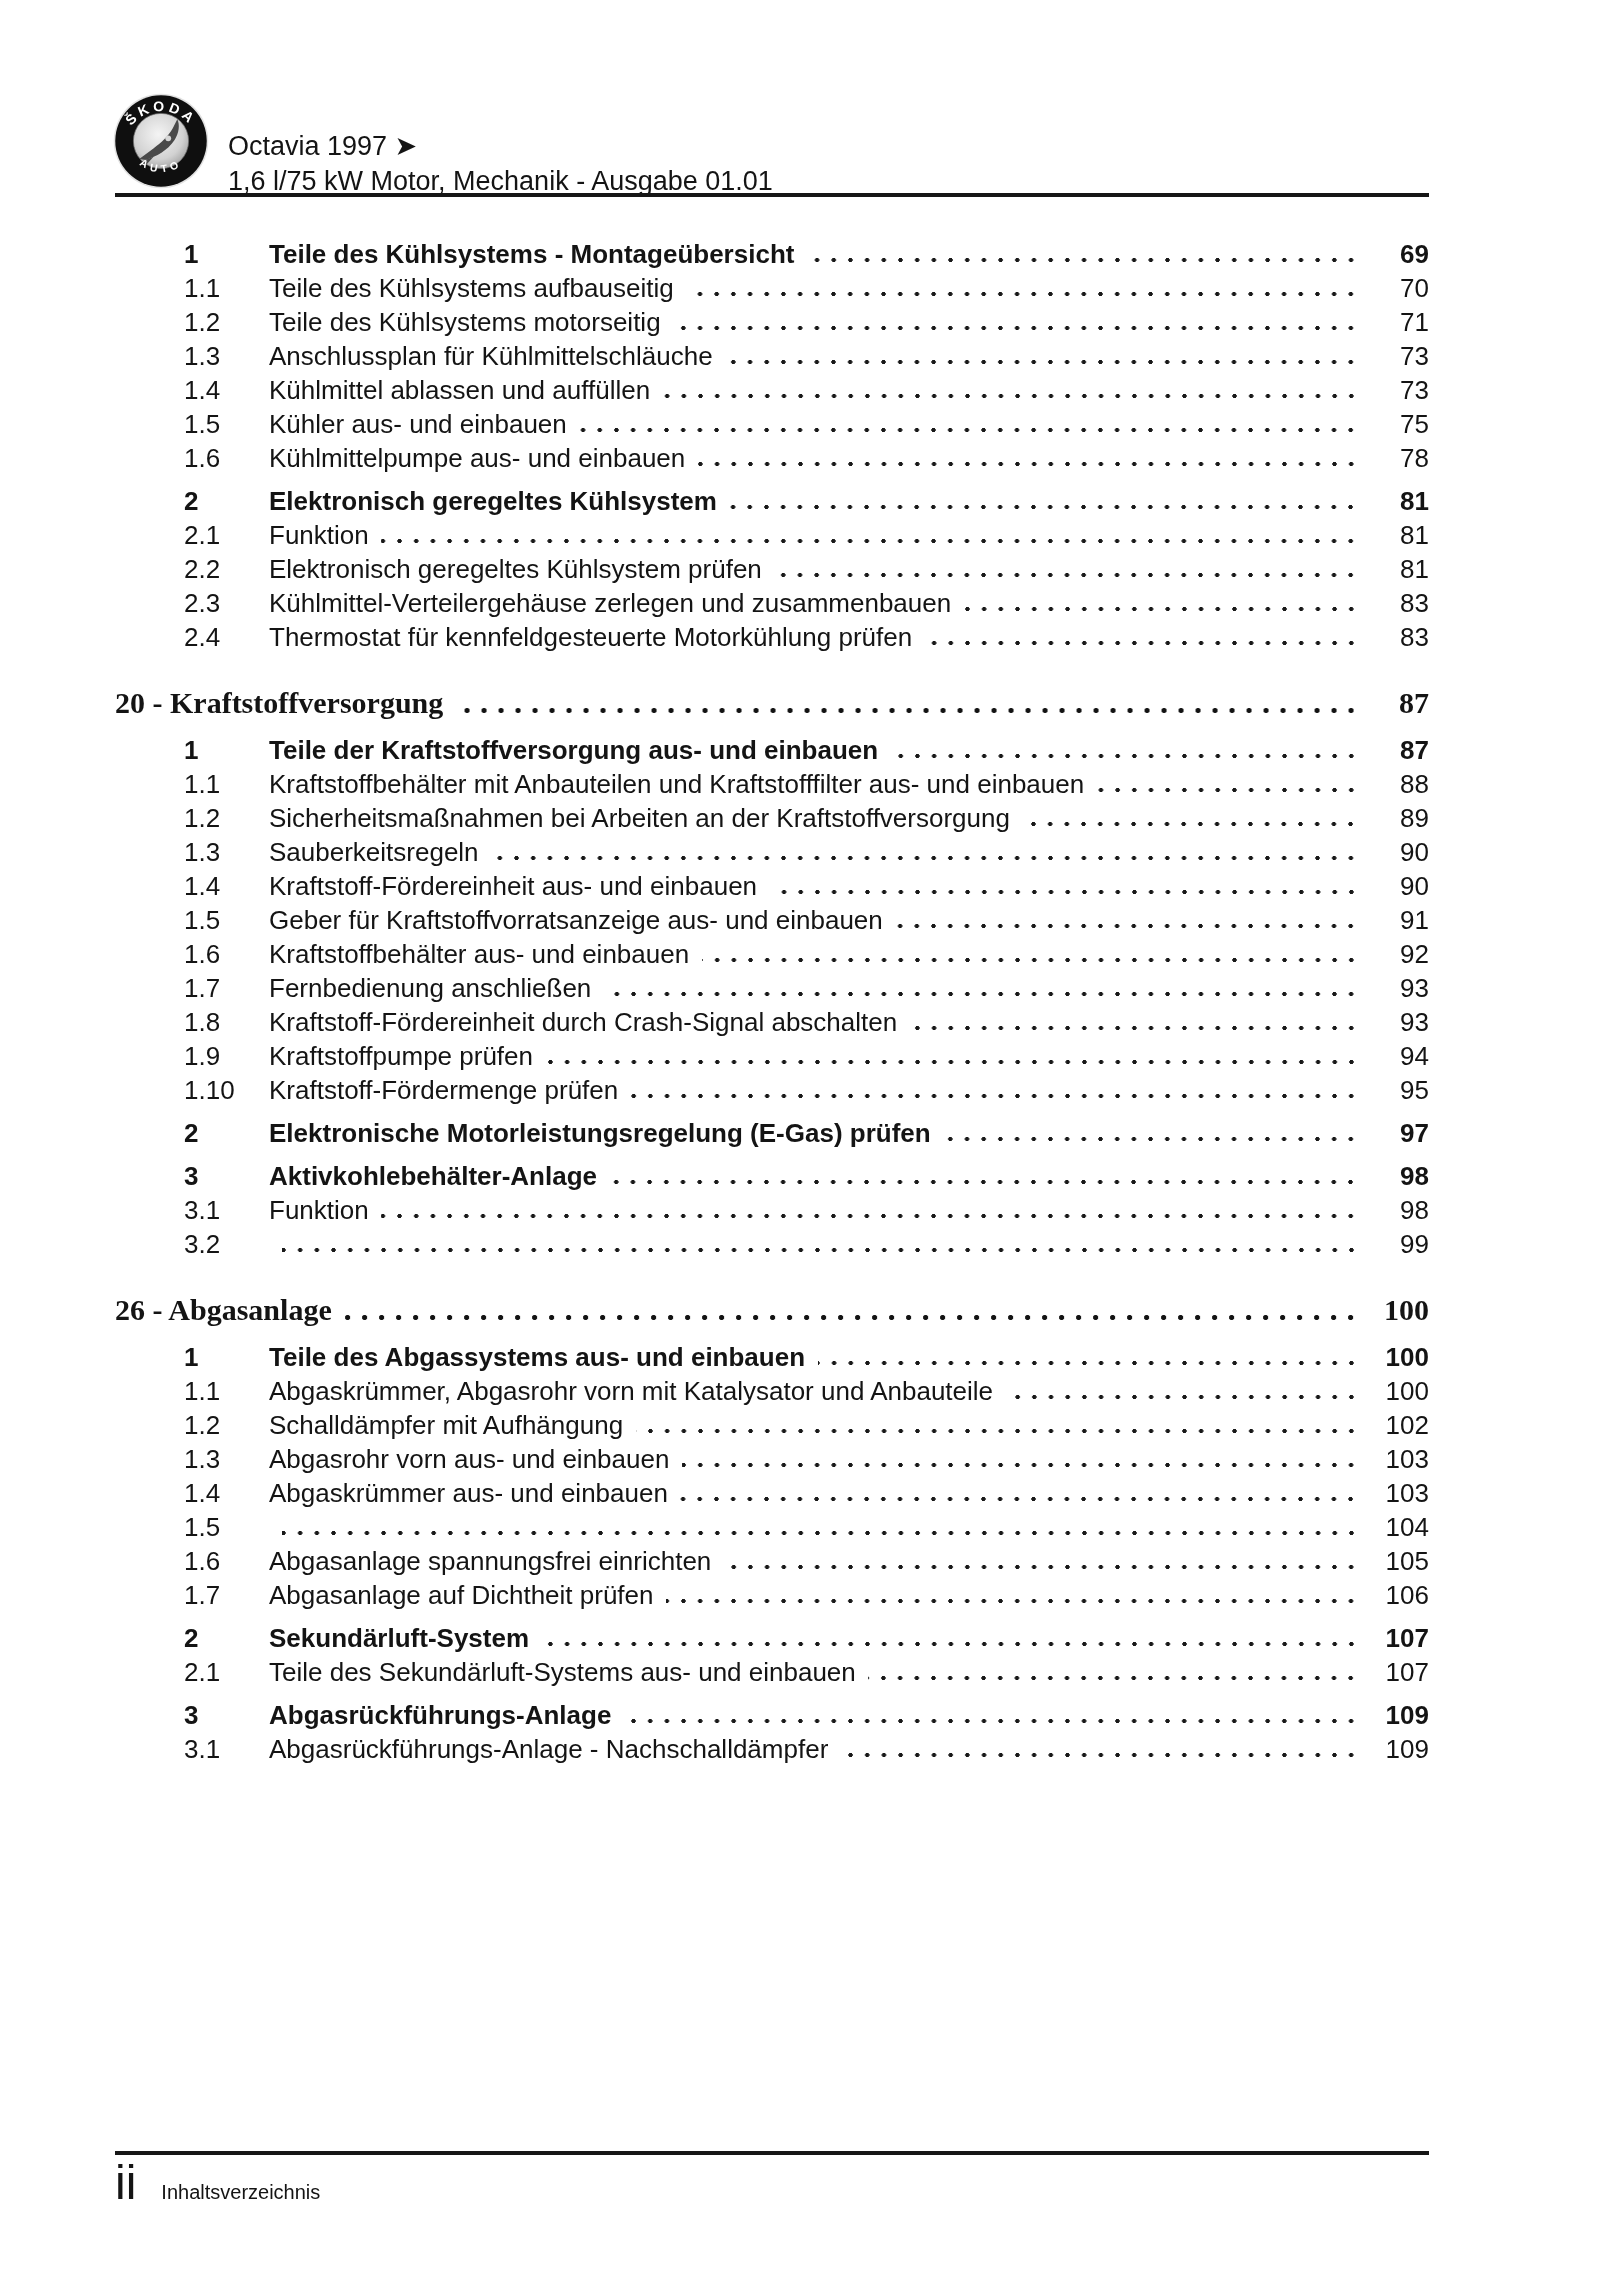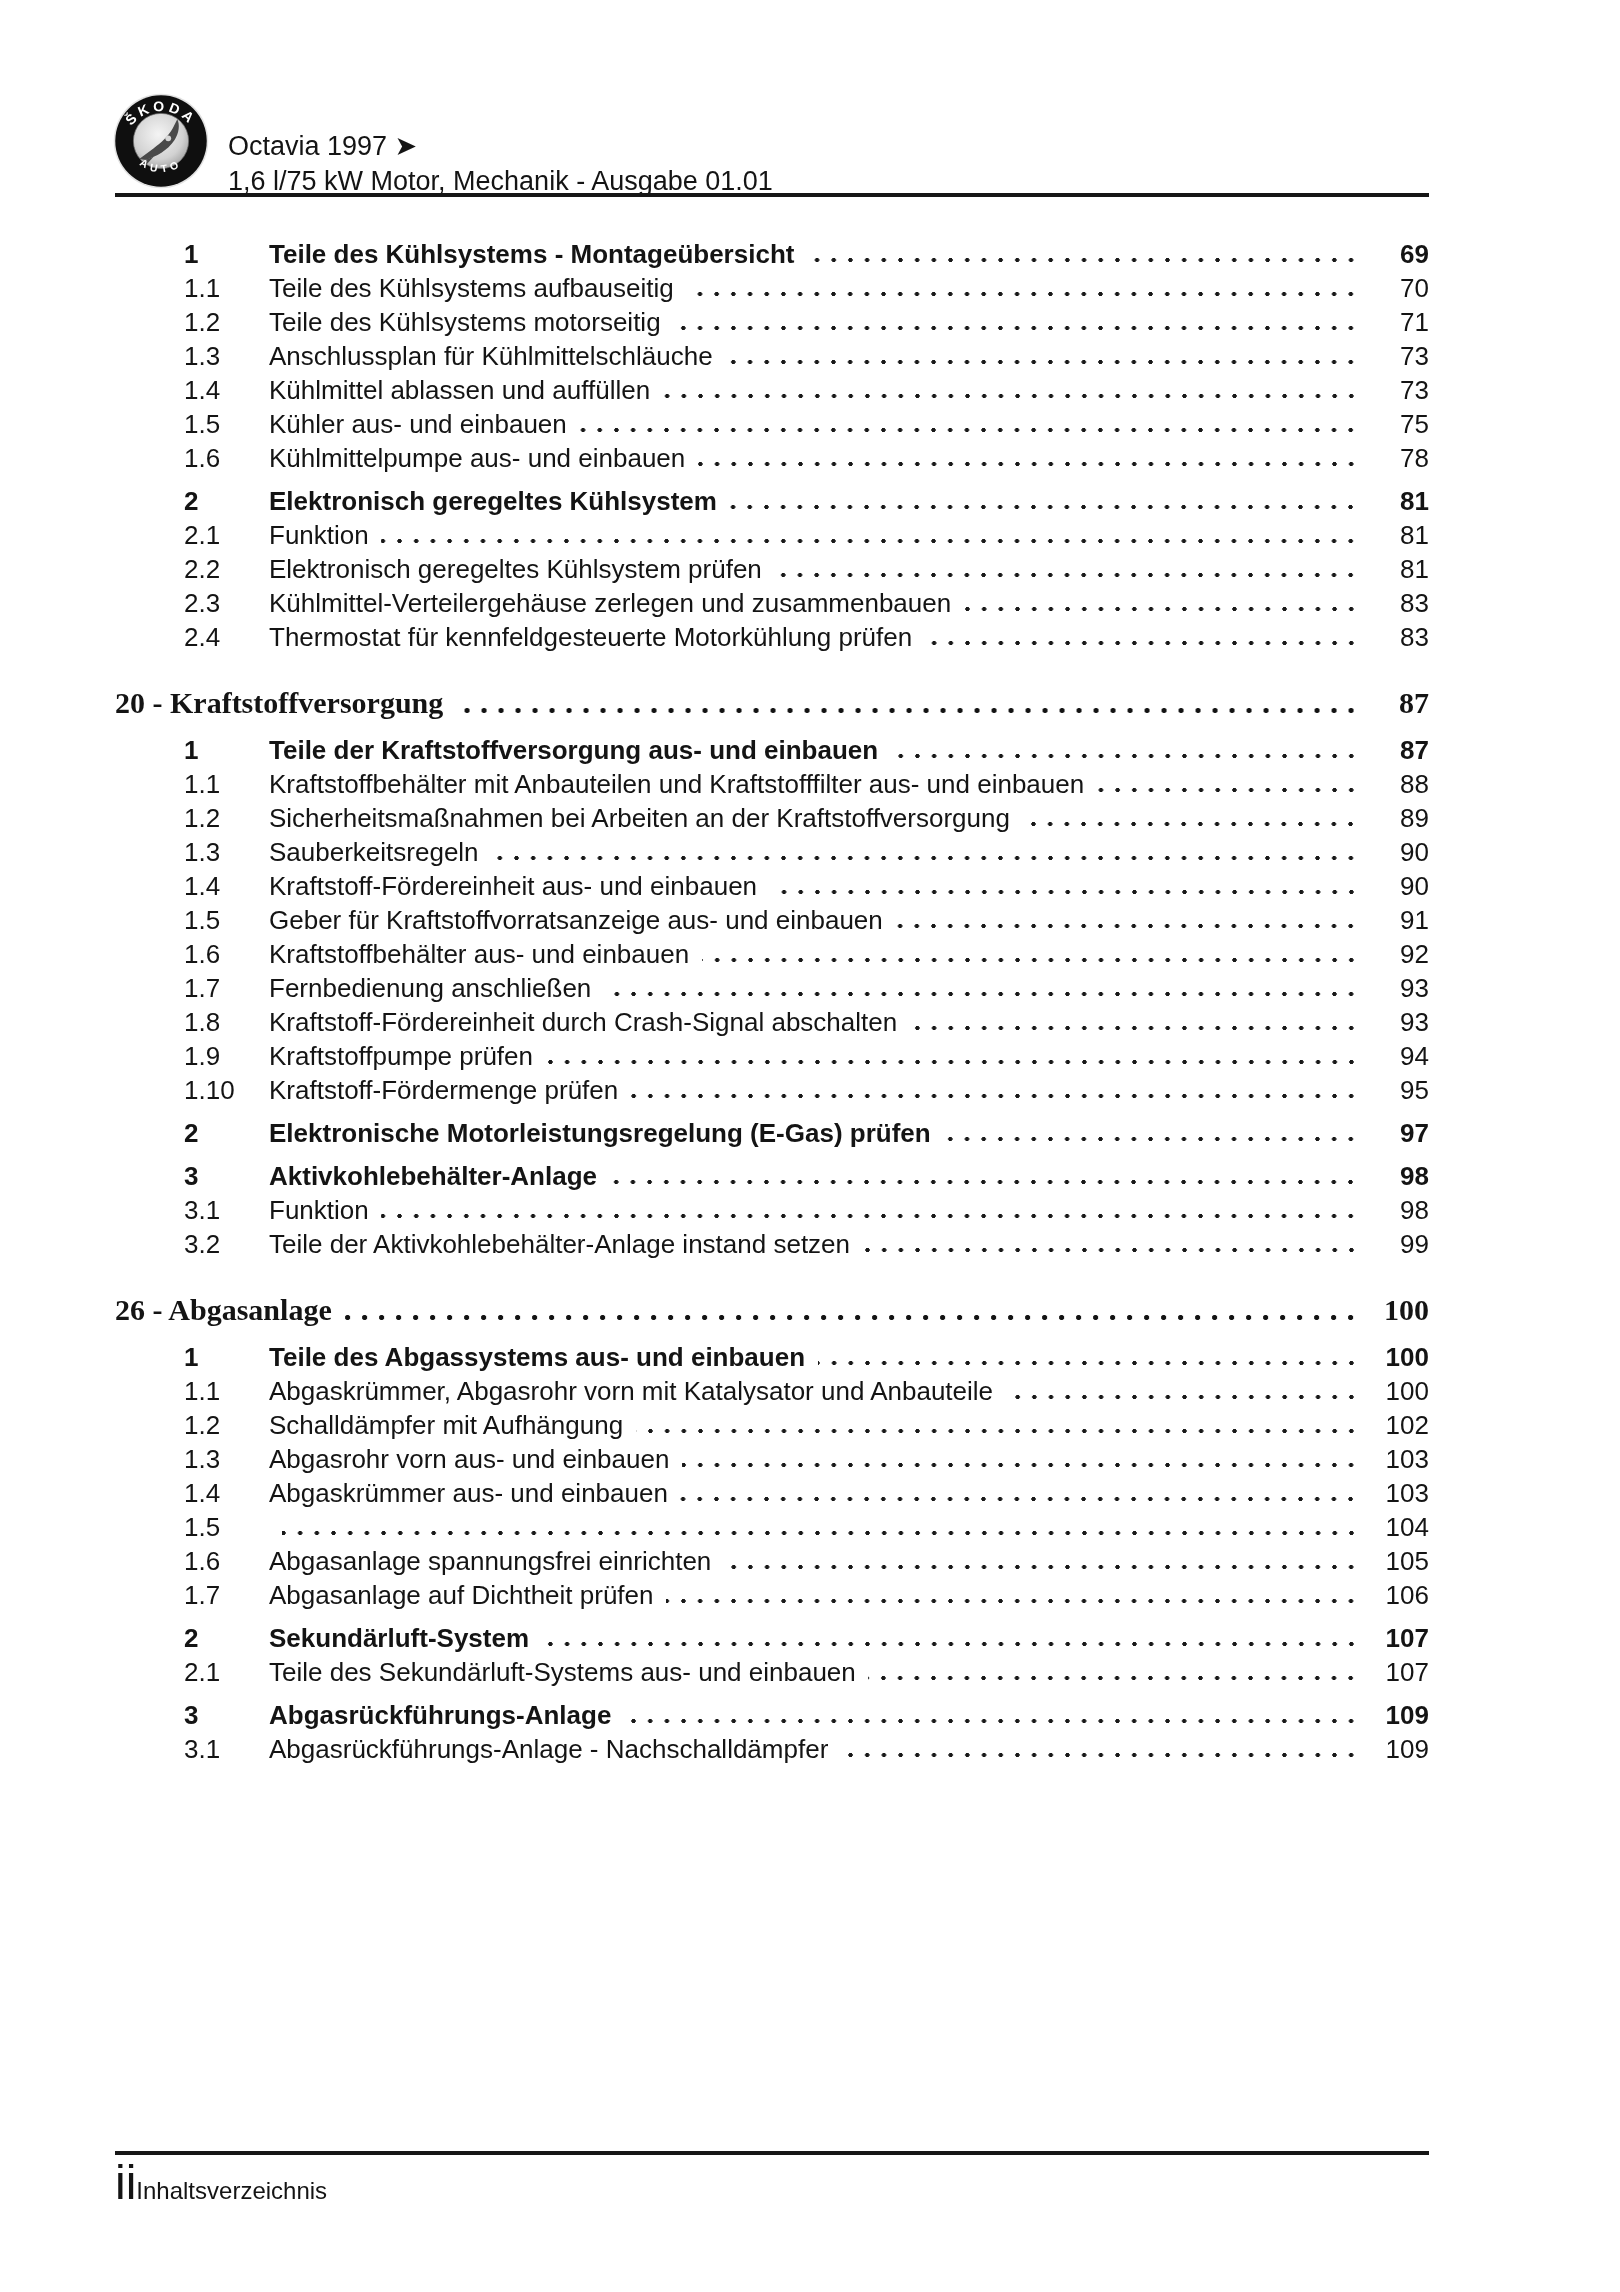--- a/index.html
+++ b/index.html
@@ -100,21 +100,21 @@
   }
   .footer {
     position: absolute;
     left: 115px;
     top: 2157px;
     width: 1314px;
     display: flex;
     align-items: baseline;
   }
   .footer .folio { font-size: 48px; line-height: 52px; }
-  .footer .folio-label { font-size: 24px; }
+  .footer .folio-label { font-size: 20px; margin-left: 25px; }
 </style>
 </head>
 <body>
 
 <div class="page">
 
   <svg class="logo" viewBox="0 0 106 106" xmlns="http://www.w3.org/2000/svg">
     <defs>
       <radialGradient id="silver" cx="45%" cy="38%" r="75%">
         <stop offset="0%" stop-color="#f4f4f4"></stop>
@@ -303,21 +303,20 @@
         <span class="pageno">98</span>
       </div>
       <div class="row entry">
         <span class="num">3.1</span>
         <span class="title">Funktion</span>
         <span class="leader"></span>
         <span class="pageno">98</span>
       </div>
       <div class="row entry">
         <span class="num">3.2</span>
-        <span class="title">Teile der Aktivkohlebehälter-Anlage instand setzen</span>
         <span class="leader"></span>
         <span class="pageno">99</span>
       </div>
       <div class="row chapter">
         <span class="chapter-label">26 - Abgasanlage</span>
         <span class="leader"></span>
         <span class="pageno">100</span>
       </div>
       <div class="row entry bold">
         <span class="num">1</span>

